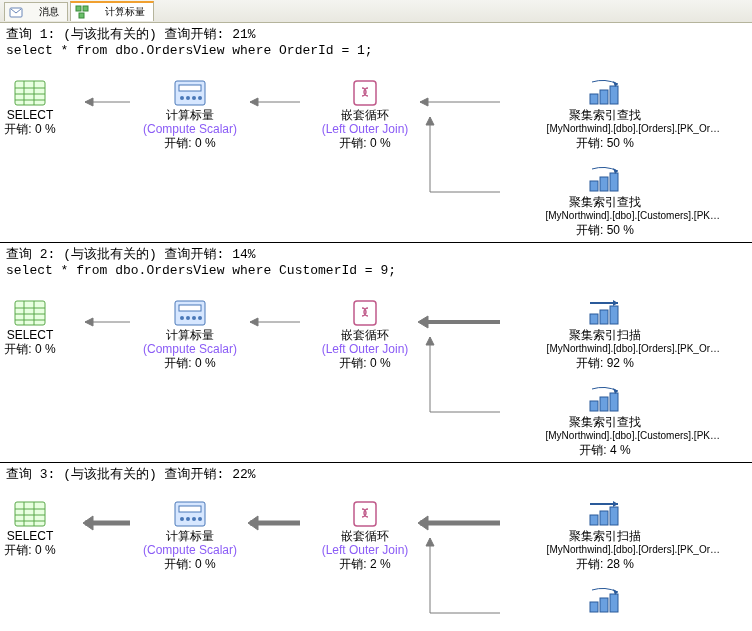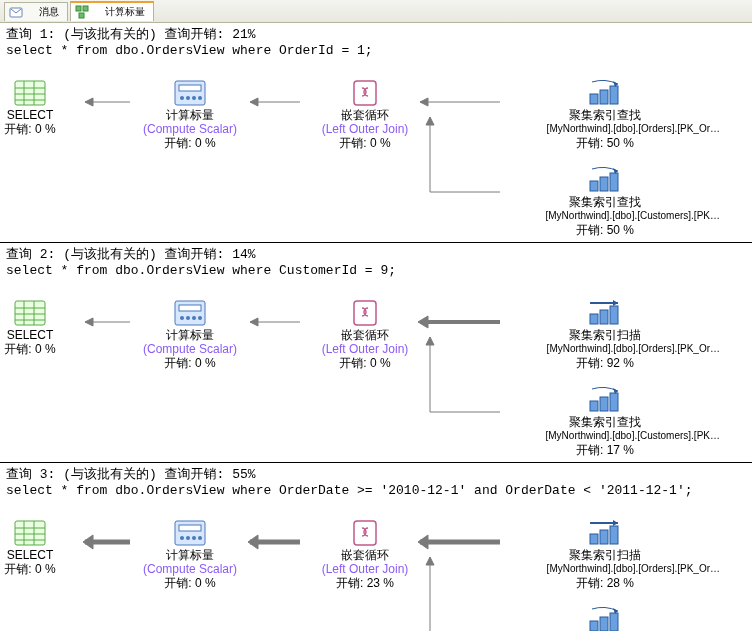--- a/index.html
+++ b/index.html
@@ -281,28 +281,27 @@
             <svg width="34" height="26">
               <rect x="2" y="14" width="8" height="10" fill="#6aa0e0" stroke="#2a5a9a"></rect>
               <rect x="12" y="10" width="8" height="14" fill="#6aa0e0" stroke="#2a5a9a"></rect>
               <rect x="22" y="6" width="8" height="18" fill="#6aa0e0" stroke="#2a5a9a"></rect>
               <path d="M4 2 Q17 -2 30 4" stroke="#2a5a9a" fill="none"></path>
               <polygon points="30,4 25,1 27,7" fill="#2a5a9a"></polygon>
             </svg>
           </div>
       <div class="title">聚集索引查找</div>
       <div class="detail">[MyNorthwind].[dbo].[Customers].[PK…</div>
-      <div class="cost">开销: 17 %</div>
+      <div class="cost">开销: 4 %</div>
     </div>
   </div>
 </div>
 
 <div class="query-block" style="border-bottom:none;">
-  <div class="q-header">查询 3: (与该批有关的) 查询开销: 55%</div>
-  <div class="q-sql">select * from dbo.OrdersView where OrderDate &gt;= '2010-12-1' and OrderDate &lt; '2011-12-1';</div>
+  <div class="q-header">查询 3: (与该批有关的) 查询开销: 22%</div>
   <div class="plan-canvas" style="height:175px;">
     <svg class="arrow" style="left:0;top:0;" width="752" height="175">
       <line x1="250" y1="40" x2="300" y2="40" stroke="#7a7a7a" stroke-width="5"></line>
           <polygon class="arrowhead" points="248,40 258,33 258,47"></polygon>
       <line x1="85" y1="40" x2="130" y2="40" stroke="#7a7a7a" stroke-width="5"></line>
           <polygon class="arrowhead" points="83,40 93,33 93,47"></polygon>
       <line x1="420" y1="40" x2="500" y2="40" stroke="#7a7a7a" stroke-width="5"></line>
           <polygon class="arrowhead" points="418,40 428,33 428,47"></polygon>
       <polyline points="500,130 430,130 430,55" stroke="#7a7a7a" fill="none"></polyline>
           <polygon class="arrowhead" points="430,55 426,63 434,63"></polygon>
@@ -339,21 +338,21 @@
     <div class="node" style="left:285px; top:18px;">
       <div class="icon ic-loop">
             <svg width="30" height="26">
               <rect x="4" y="1" width="22" height="24" rx="3" fill="#fff" stroke="#c05a8a" stroke-width="1.5"></rect>
               <path d="M12 8 a4 4 0 1 1 0 8" fill="none" stroke="#c05a8a" stroke-width="1.5"></path>
               <path d="M18 8 a4 4 0 1 0 0 8" fill="none" stroke="#c05a8a" stroke-width="1.5"></path>
             </svg>
           </div>
       <div class="title">嵌套循环</div>
       <div class="sub">(Left Outer Join)</div>
-      <div class="cost">开销: 23 %</div>
+      <div class="cost">开销: 2 %</div>
     </div>
     <div class="node" style="left:490px; top:18px; width:230px;">
       <div class="icon ic-scan">
             <svg width="34" height="26">
               <rect x="2" y="14" width="8" height="10" fill="#6aa0e0" stroke="#2a5a9a"></rect>
               <rect x="12" y="10" width="8" height="14" fill="#6aa0e0" stroke="#2a5a9a"></rect>
               <rect x="22" y="6" width="8" height="18" fill="#6aa0e0" stroke="#2a5a9a"></rect>
               <line x1="2" y1="3" x2="30" y2="3" stroke="#2a5a9a" stroke-width="2"></line>
               <polygon points="30,3 25,0 25,6" fill="#2a5a9a"></polygon>
             </svg>

